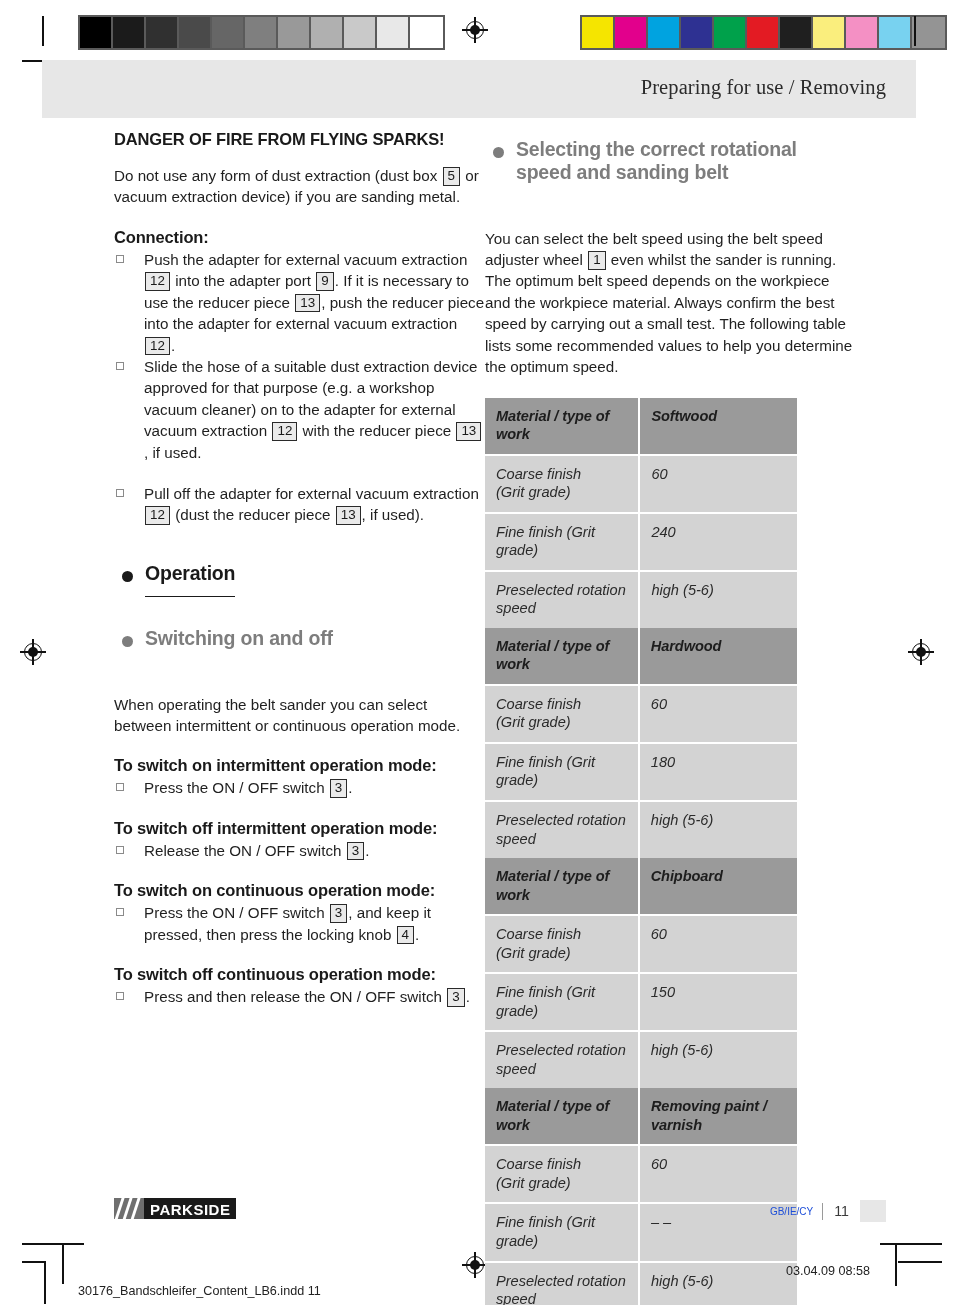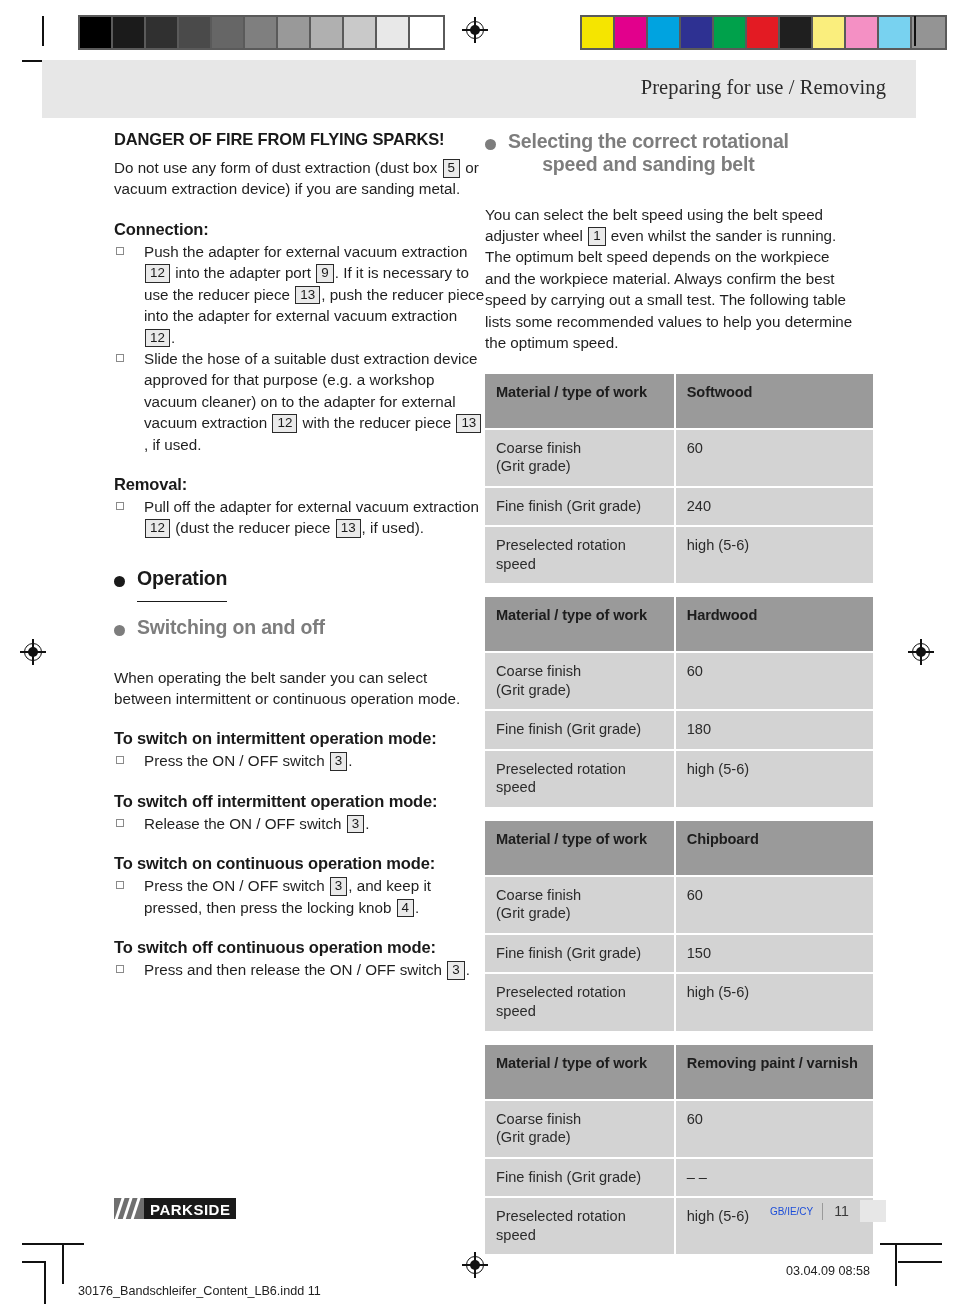--- a/index.html
+++ b/index.html
@@ -60,29 +60,29 @@
   .col { position: absolute; top: 130px; width: 372px; }
   #col-left  { left: 72px; }
   #col-right { left: 443px; }
 
   
   .h-sec {
     font-size: 16.5px; font-weight: bold; color: #1a1a1a;
     margin: 0 0 2px 0; letter-spacing: -.15px;
   }
   p.body {
-    font-size: 15.2px; line-height: 1.41; margin: 8px 0 0 0;
+    font-size: 15.2px; line-height: 1.41; margin: 16px 0 0 0;
     color: #1f1f1f; font-weight: 400;
   }
   .gap-sm { height: 14px; }
   .gap-md { height: 20px; }
   .gap-lg { height: 28px; }
 
   
-  .dot-head { display: flex; align-items: flex-start; gap: 12px; margin: 0; text-align: center; }
+  .dot-head { display: flex; align-items: flex-start; gap: 12px; margin: 8px; }
   .dot-head .bullet {
     flex: none; width: 11px; height: 11px; border-radius: 50%;
     background: #7d7d7d; margin-top: 9px;
   }
   .dot-head .bullet.black { background: #1a1a1a; }
   .dot-head .htxt {
     font-size: 19.5px; font-weight: bold; color: #7d7d7d;
     line-height: 1.17; letter-spacing: -.2px;
   }
   .dot-head .htxt.black { color: #1a1a1a; }
@@ -107,21 +107,21 @@
     background: #eaeaea;
     padding: 0px 4px 1px 4px;
     font-size: 13.4px;
     line-height: 1.16;
     margin: 0 1px;
     vertical-align: 1px;
     color: #1a1a1a;
   }
 
   
-  .tbl { width: 388px; border-collapse: separate; border-spacing: 0; margin: 0 0 14px 0; }
+  .tbl { width: 312px; border-collapse: separate; border-spacing: 0; margin: 0 0 0 0; font-style: italic; }
   .tbl td {
     vertical-align: top;
     padding: 9px 11px 10px 11px;
     font-size: 14.6px;
     line-height: 1.27;
     color: #2b2b2b;
   }
   .tbl .hdr td {
     background: #9a9a9a; font-weight: bold; color: #1d1d1d;
     border-bottom: 2.5px solid #ffffff; letter-spacing: -.1px;
@@ -250,21 +250,20 @@
           <span class="sq"></span>
           <span class="itxt"><span>Push the adapter for external vacuum extraction </span><span class="refnum">12</span><span> into the adapter port </span><span class="refnum">9</span><span>. If it is necessary to use the reducer piece </span><span class="refnum">13</span><span>, push the reducer piece into the adapter for external vacuum ex­traction </span><span class="refnum">12</span><span>.</span></span>
         </div>
         <div class="sq-item">
           <span class="sq"></span>
           <span class="itxt"><span>Slide the hose of a suitable dust extraction de­vice approved for that purpose (e.g. a workshop vacuum cleaner) on to the adapter for external vacuum extraction </span><span class="refnum">12</span><span> with the reducer piece </span><span class="refnum">13</span><span>, if used.</span></span>
         </div>
       </div>
 
     <div class="gap-md"></div>
-    <div class="h-sec">Removal:</div>
     <div id="removal-list">
         <div class="sq-item">
           <span class="sq"></span>
           <span class="itxt"><span>Pull off the adapter for external vacuum extrac­tion </span><span class="refnum">12</span><span> (dust the reducer piece </span><span class="refnum">13</span><span>, if used).</span></span>
         </div>
       </div>
 
     <div class="gap-lg"></div>
     <div class="dot-head">
       <span class="bullet black"></span>

